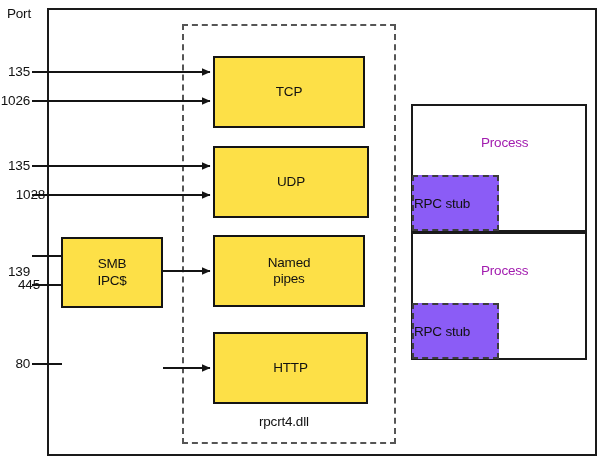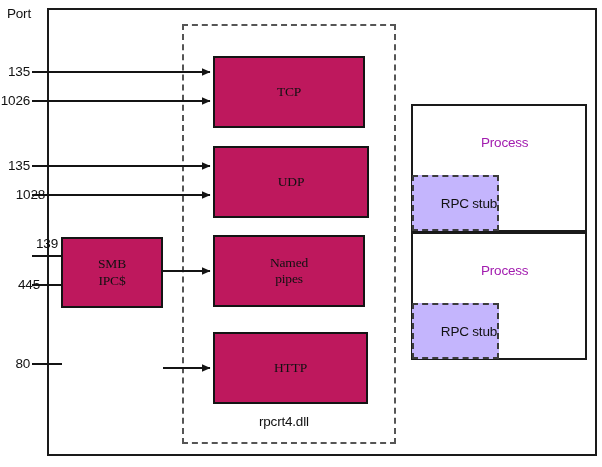--- a/index.html
+++ b/index.html
@@ -50,54 +50,53 @@
     left: 182px;
     top: 24px;
     width: 214px;
     height: 420px;
     border: 2px dashed #555555;
     box-sizing: border-box;
     background: transparent;
   }
   .blue-box {
     position: absolute;
-    background: #be185d;
+    background: #fde047;
     border: 2px solid #141414;
     box-sizing: border-box;
     display: flex;
     align-items: center;
     justify-content: center;
     text-align: center;
     font-size: 13.5px;
     color: #111111;
     line-height: 1.22;
     letter-spacing: -0.2px;
-    font-family: Liberation Serif, serif;
   }
   .white-box {
     position: absolute;
     background: #ffffff;
     border: 2px solid #1a1a1a;
     box-sizing: border-box;
   }
   .proc-label {
     position: absolute;
     font-size: 13.5px;
     color: #a21caf;
     white-space: nowrap;
     letter-spacing: -0.2px;
   }
   .stub-box {
     position: absolute;
-    background: #c4b5fd;
+    background: #8b5cf6;
     border: 2px dashed #3c3c3c;
     box-sizing: border-box;
     display: flex;
     align-items: center;
-    justify-content: flex-end;
+    justify-content: flex-start;
     font-size: 13.5px;
     color: #111111;
     letter-spacing: -0.2px;
   }
   #wires { position: absolute; left: 0; top: 0; width: 602px; height: 467px; }
   .rpcrt-caption {
     position: absolute;
     font-size: 13.5px;
     color: #111111;
     white-space: nowrap;
@@ -138,21 +137,21 @@
 
     <line x1="32" y1="364" x2="62" y2="364" stroke="#141414" stroke-width="2"></line>
 
     <line x1="163" y1="368" x2="210" y2="368" stroke="#141414" stroke-width="2" marker-end="url(#ah)"></line>
   </svg>
 
   <div class="port-num" style="left:0px; top:64px; width:30px;">135</div>
   <div class="port-num" style="left:0px; top:93px; width:30px;">1026</div>
   <div class="port-num" style="left:0px; top:158px; width:30px;">135</div>
   <div class="port-num" style="left:15px; top:187px; width:30px;">1028</div>
-  <div class="port-num" style="left:0px; top:236px; width:30px;padding-left:28px;">139</div>
+  <div class="port-num" style="left:0px; top:264px; width:30px;">139</div>
   <div class="port-num" style="left:10px; top:277px; width:30px;">445</div>
   <div class="port-num" style="left:0px; top:356px; width:30px;">80</div>
 
   <div class="blue-box" style="left:61px; top:237px; width:102px; height:71px;text-align:center;">
     <span>
       <span>SMB</span><br>
       <span>IPC$</span>
     </span>
   </div>
 

